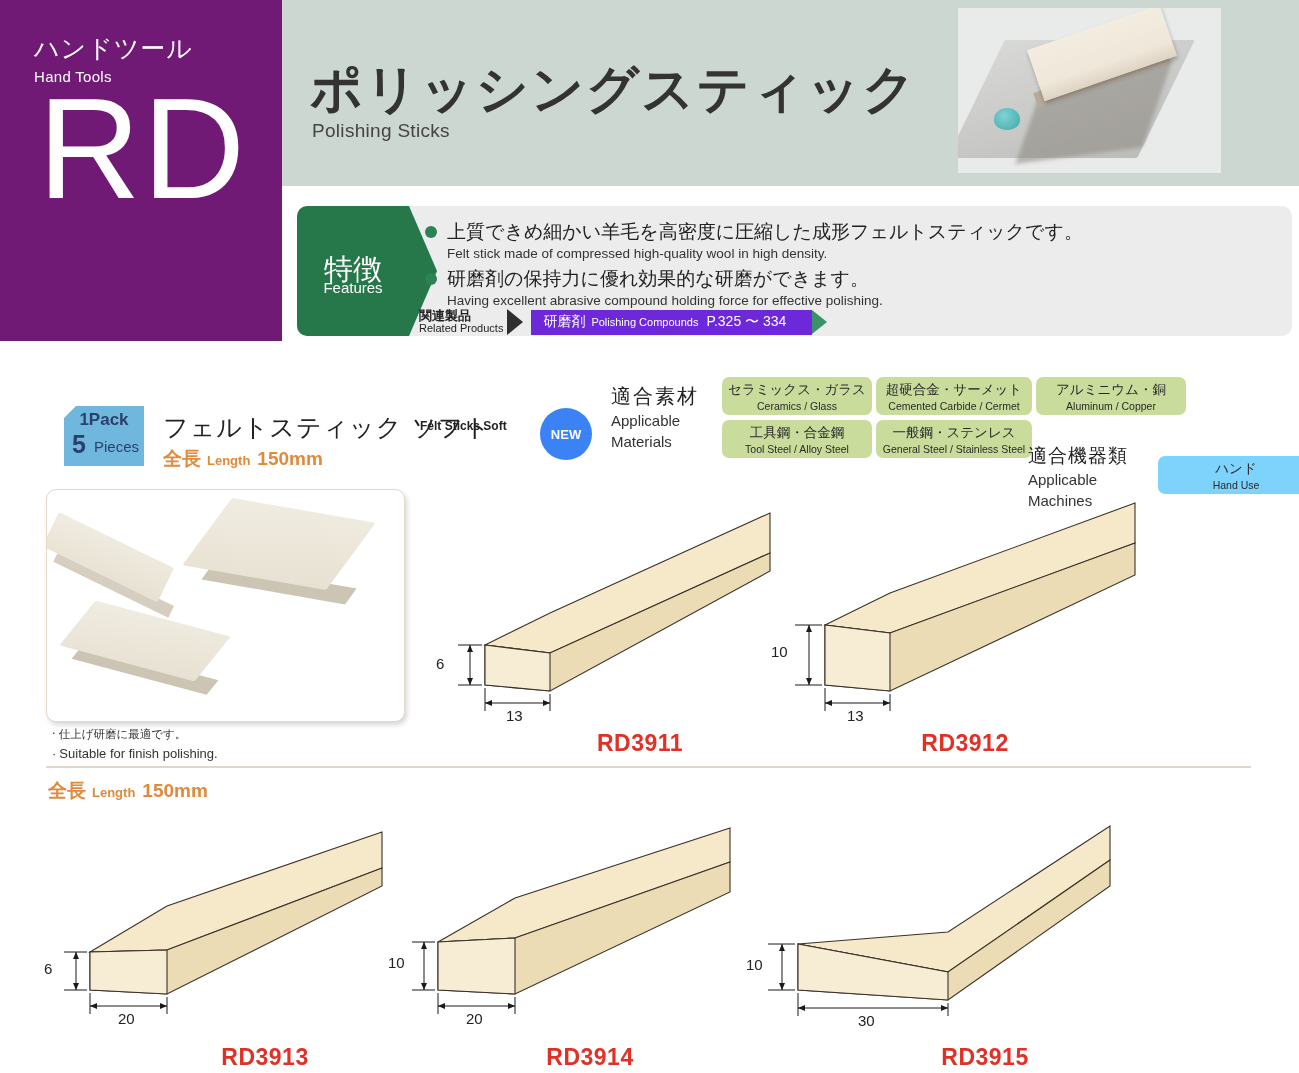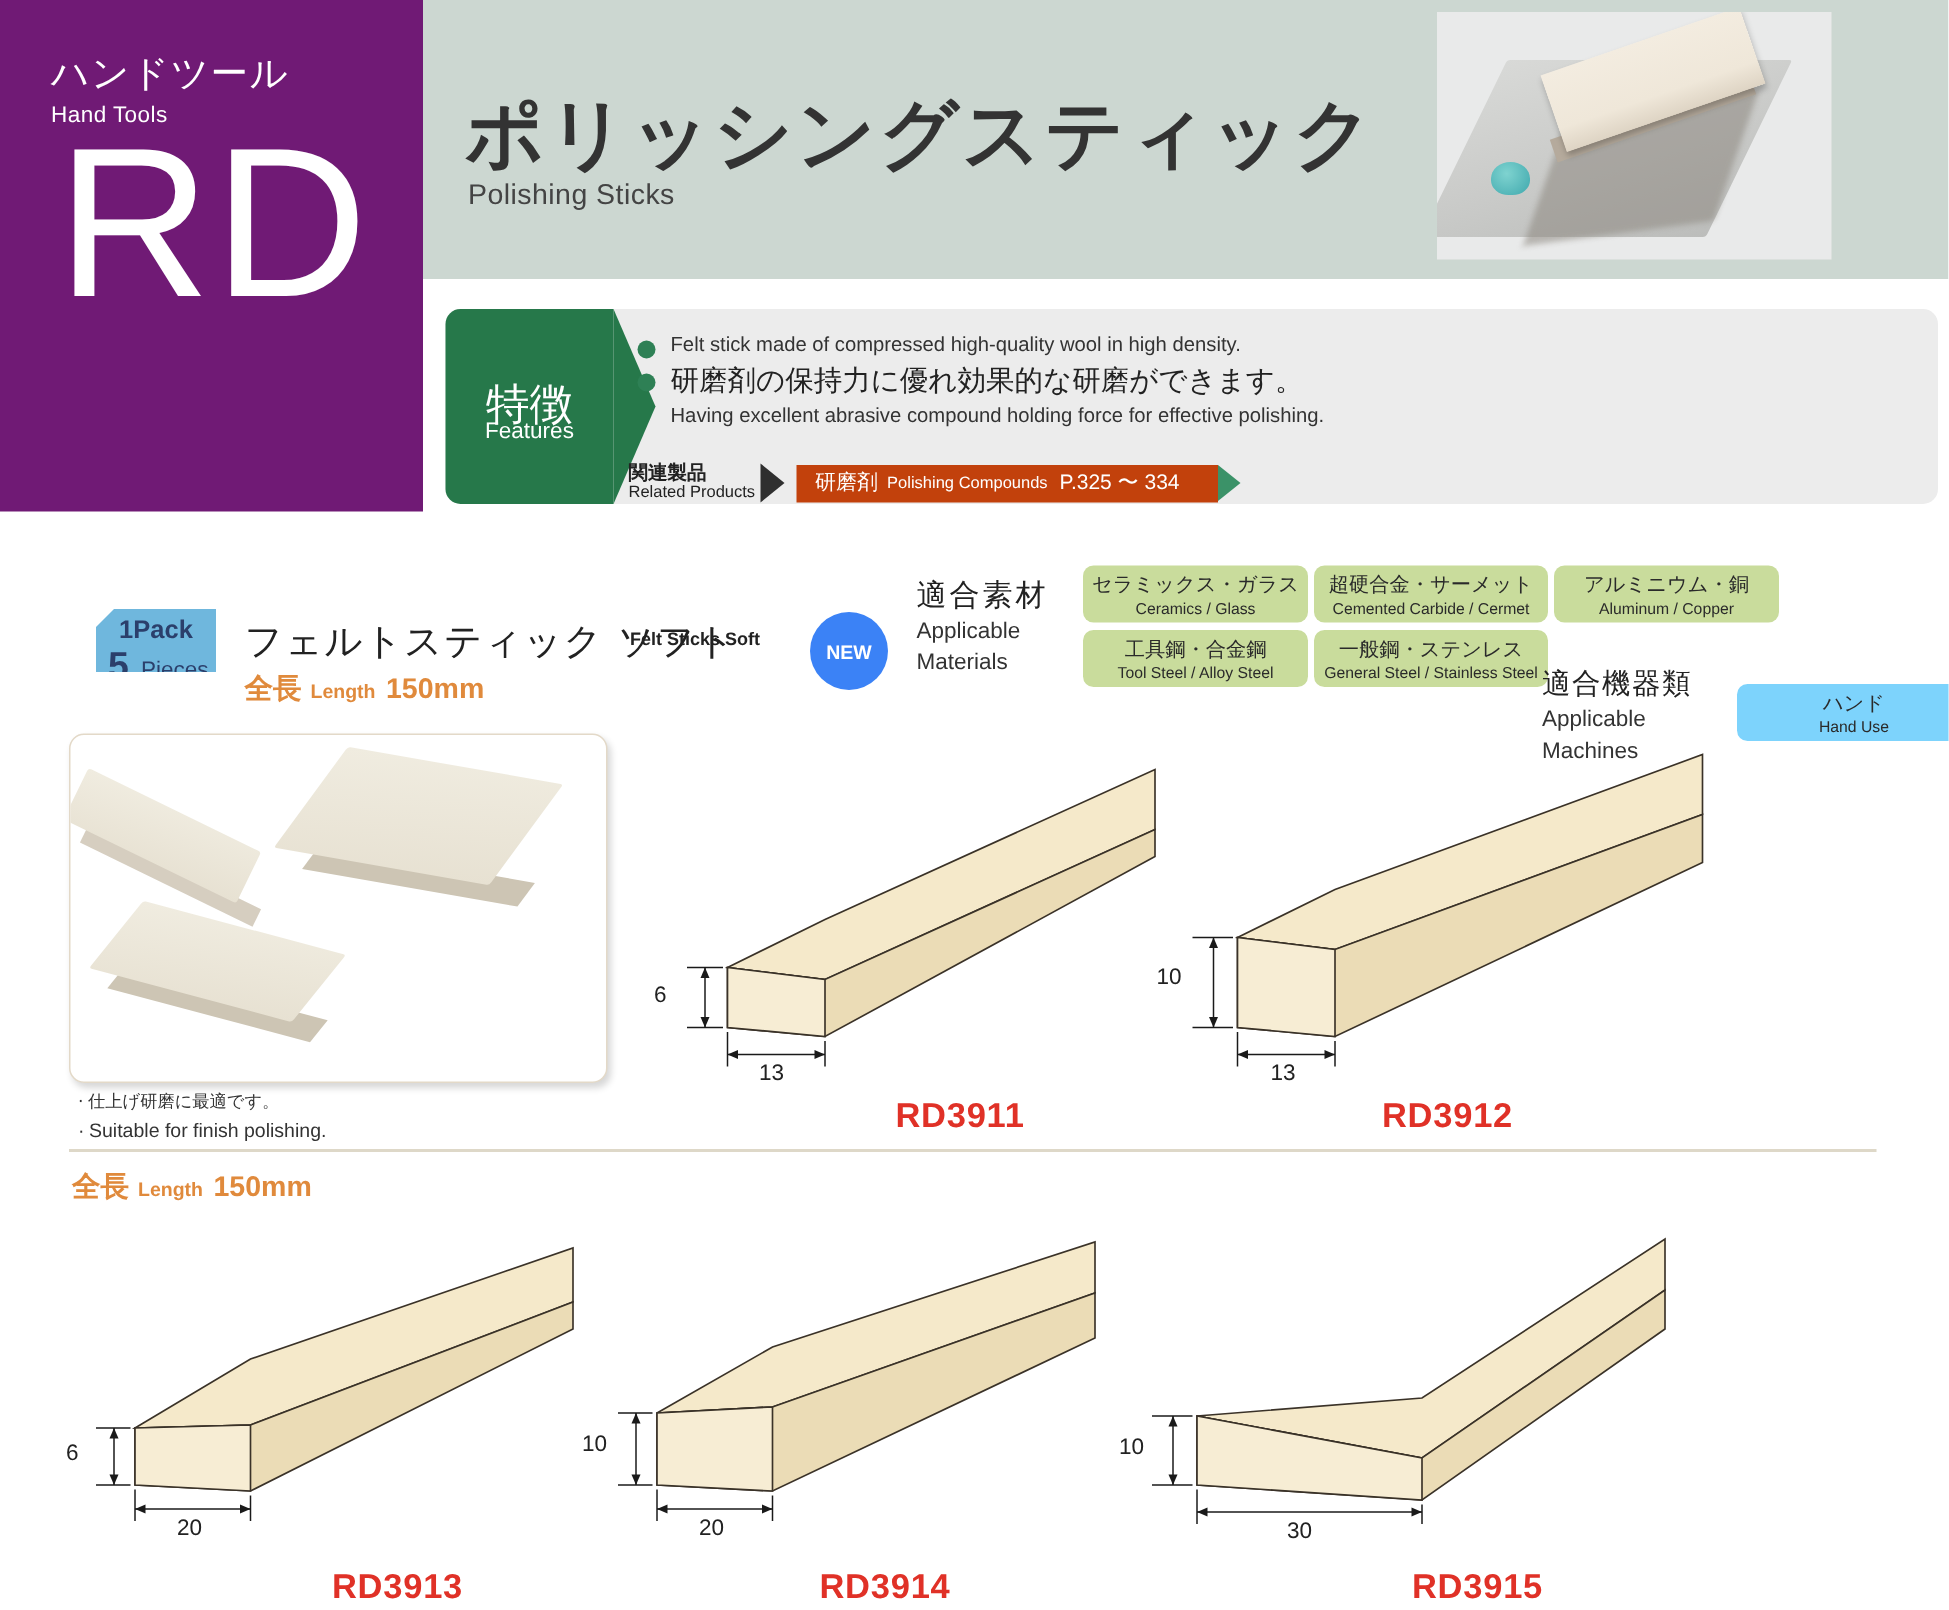--- a/index.html
+++ b/index.html
@@ -120,36 +120,36 @@
   .related{position:absolute;left:122px;top:103px;display:flex;align-items:center;}
   .rel-label{line-height:1.08;}
   .rel-jp{font-size:13px;color:#222;font-family:"DejaVu Sans",sans-serif;font-weight:700;}
   .rel-en{font-size:11px;color:#222;}
   .rel-tri{
     width:0;height:0;margin:0 8px 0 4px;
     border-top:13px solid transparent;border-bottom:13px solid transparent;
     border-left:16px solid #2f2f2f;
   }
   .rel-pill{
-    position:relative;height:25px;background:#c2410c;
+    position:relative;height:25px;background:#6d28d9;
     display:flex;align-items:center;padding:0 26px 0 12px;
     color:#fff;
   }
   .rel-pill:after{
     content:"";position:absolute;right:-15px;top:0;width:0;height:0;
     border-top:12.5px solid transparent;border-bottom:12.5px solid transparent;
     border-left:15px solid #3b9268;
   }
   .rel-pill .p1{font-size:14px;font-family:"DejaVu Sans",sans-serif;}
   .rel-pill .p2{font-size:11px;margin-left:6px;}
   .rel-pill .p3{font-size:14px;margin-left:8px;}
 
   
   .pack-badge{
-    position:absolute;left:64px;top:406px;width:80px;height:42px;
+    position:absolute;left:64px;top:406px;width:80px;height:60px;
     background:#6fb7dd;
     clip-path:polygon(12px 0,100% 0,100% 100%,0 100%,0 12px);
     color:#2b3f6b;
   }
   .pack-1{
     position:absolute;left:0;top:4px;width:80px;text-align:center;
     font-size:17px;font-weight:600;color:#2b3f6b;
   }
   .pack-num{
     position:absolute;left:8px;top:26px;font-size:25px;font-weight:700;color:#2b3f6b;line-height:1;
@@ -267,20 +267,21 @@
 
   <div class="features">
     <div class="feat-tab"></div>
     <div class="feat-arrow"></div>
     <div class="feat-tab-jp">特徴</div>
     <div class="feat-tab-en">Features</div>
 
     <div class="feat-list">
       <div class="feat-item">
         <span class="feat-bullet"></span>
+        <div class="feat-jp">上質できめ細かい羊毛を高密度に圧縮した成形フェルトスティックです。</div>
         <div class="feat-en">Felt stick made of compressed high-quality wool in high density.</div>
       </div>
       <div class="feat-item">
         <span class="feat-bullet"></span>
         <div class="feat-jp">研磨剤の保持力に優れ効果的な研磨ができます。</div>
         <div class="feat-en">Having excellent abrasive compound holding force for effective polishing.</div>
       </div>
     </div>
 
     <div class="related">

